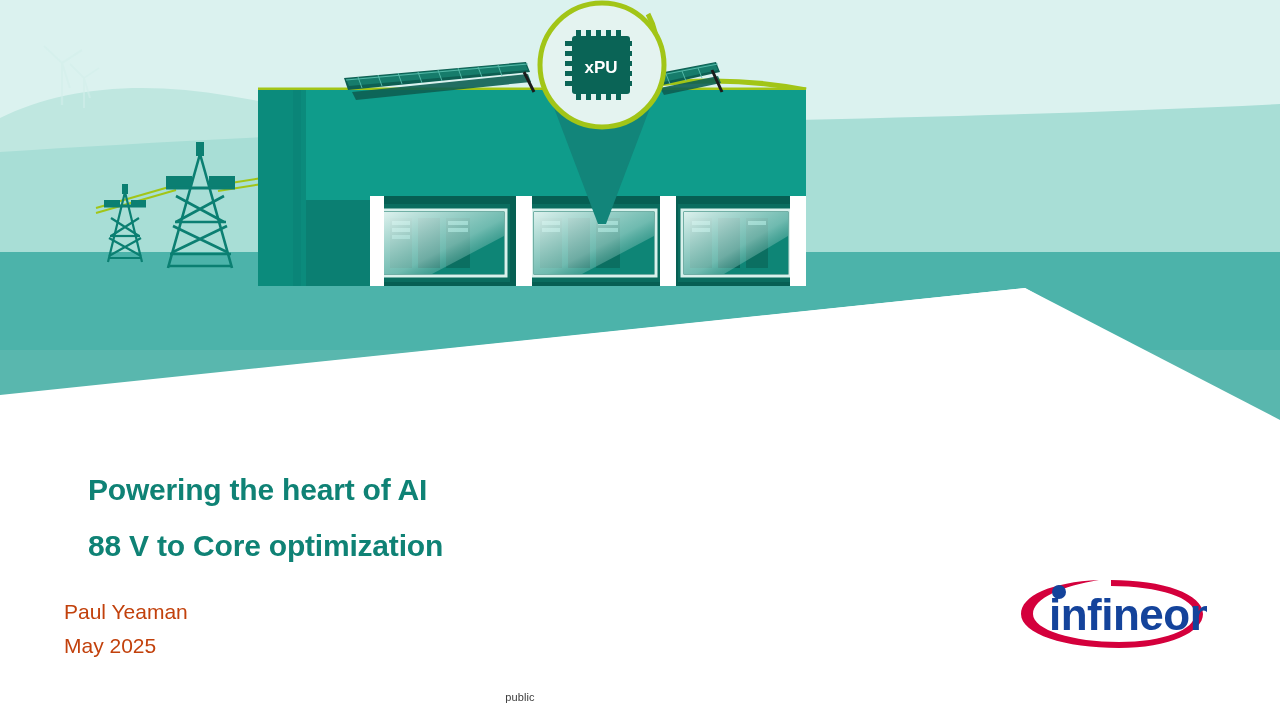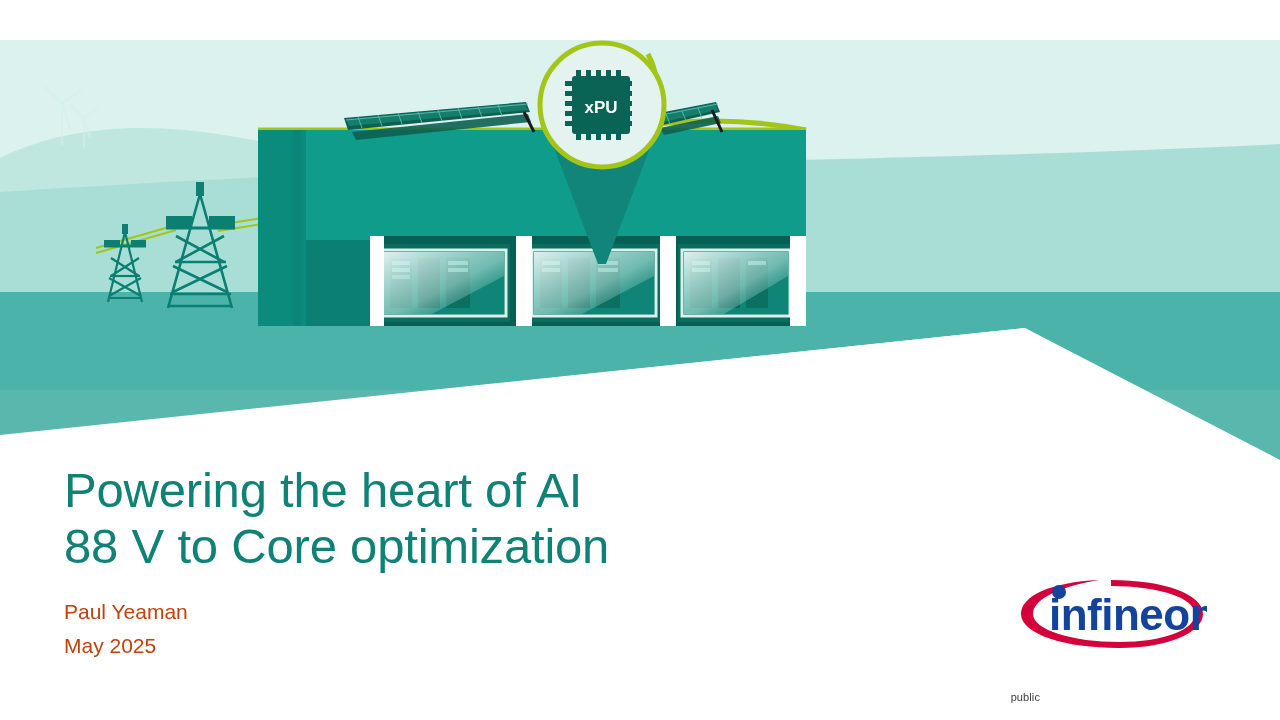--- a/index.html
+++ b/index.html
@@ -18,59 +18,59 @@
     background: #ffffff;
   }
 
   
   .hero {
     position: absolute;
     left: 0; top: 0;
     width: 1280px;
     height: 432px;
     overflow: hidden;
-    margin-top: 40px;
   }
   .hero-svg { display: block; width: 1280px; height: 432px; }
 
   
   .title-block {
     position: absolute;
     left: 64px;
     top: 462px;
     width: 800px;
   }
   .title-line {
     display: block;
     color: #0f8275;
-    font-size: 49px;
-    font-weight: normal;
+    font-size: 30px;
+    font-weight: bold;
     line-height: 56px;
     letter-spacing: -0.2px;
+    margin-left: 24px;
   }
   .meta-block {
     position: absolute;
     left: 64px;
     top: 595px;
   }
   .meta-line {
     display: block;
     color: #c2410c;
     font-size: 21px;
     line-height: 34px;
     font-weight: normal;
   }
 
   
   .footer-classification {
     position: absolute;
     left: 0;
     top: 691px;
     width: 1040px;
-    text-align: right;
+    text-align: center;
     color: #3c3c3c;
     font-size: 11px;
     letter-spacing: 0.1px;
   }
 
   
   .logo {
     position: absolute;
     left: 1015px;
     top: 568px;

